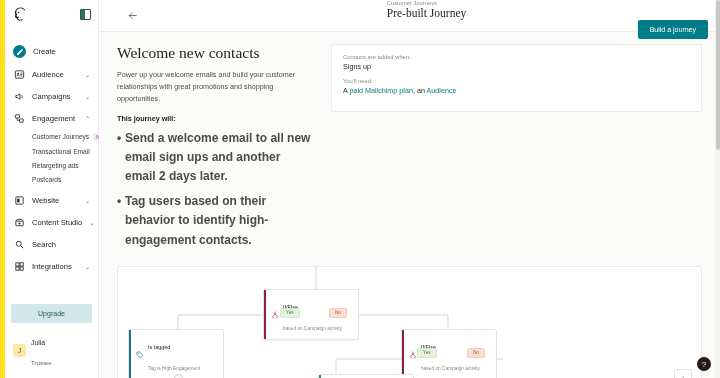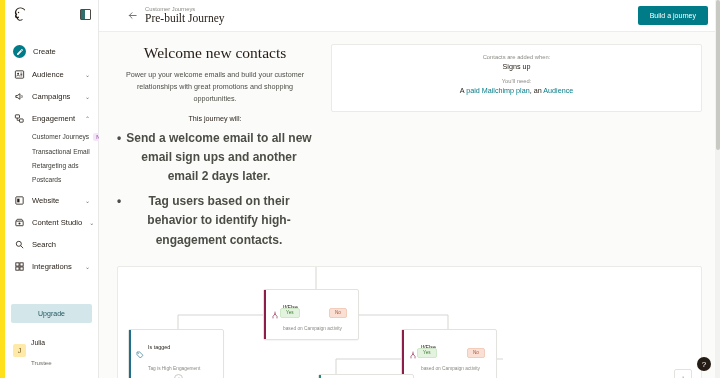--- a/index.html
+++ b/index.html
@@ -60,41 +60,41 @@
     color: #6b5a1e; font-size: 7px; display: flex; align-items: center; justify-content: center;
   }
   .user-meta { line-height: 1.25; }
   .user-name { font-size: 6.8px; color: #241c15; }
   .user-role { font-size: 6.2px; color: #6b6b66; }
 
   
   .main { flex: 1; height: 378px; background: #fbfbfa; position: relative; overflow: hidden; }
   .topbar {
     height: 32px; background: #fff; border-bottom: 1px solid #ededea;
-    display: flex; align-items: center; padding: 0 12px 0 28px; position: relative;
+    display: flex; align-items: center; padding: 0 12px 0 28px; position: relative; flex-direction: column;
   }
   .back-arrow {
     position: absolute; left: 28px; top: 10px; width: 11px; height: 11px;
     color: #6b6b66; cursor: pointer; font-size: 11px; line-height: 11px;
   }
   .crumbs { margin-left: 18px; line-height: 1.15; }
   .crumb-top { font-size: 5.8px; color: #8a8a84; }
   .crumb-title { font-size: 11.5px; color: #241c15; font-family: "Liberation Serif", serif; }
   .build-btn {
     margin-left: auto; background: #007c89; color: #fff; border: none;
     font-size: 7px; padding: 6px 12px; border-radius: 2px; cursor: pointer;
     font-family: inherit;
   }
 
-  .content { padding: 12px 18px 0 18px; position: relative; text-align: center; }
+  .content { padding: 12px 18px 0 18px; position: relative; }
   .top-split { display: flex; gap: 18px; }
   .left-col { width: 196px; flex: 0 0 196px; }
   .h1 { font-family: "Liberation Serif", serif; font-size: 15.5px; color: #241c15; margin-bottom: 7px; }
   .lede { font-size: 7.2px; color: #4d4d47; line-height: 1.65; margin-bottom: 9px; }
-  .sub-h { font-size: 7.2px; color: #241c15; font-weight: normal; margin-bottom: 6px; }
+  .sub-h { font-size: 7.2px; color: #241c15; font-weight: bold; margin-bottom: 6px; }
   .bullets { list-style: none; }
   .bullets li { font-size: 12px; color: #4d4d47; line-height: 1.6; margin-bottom: 6px; position: relative; padding-left: 8px; font-weight: bold; }
   .bullets li::before { content: "\2022"; position: absolute; left: 0; color: #4d4d47; }
 
   .info-card {
     flex: 1; background: #fff; border: 1px solid #eaeae7; border-radius: 2px;
     padding: 9px 11px; height: 68px;
   }
   .info-blk { margin-bottom: 7px; }
   .info-blk:last-child { margin-bottom: 0; }

